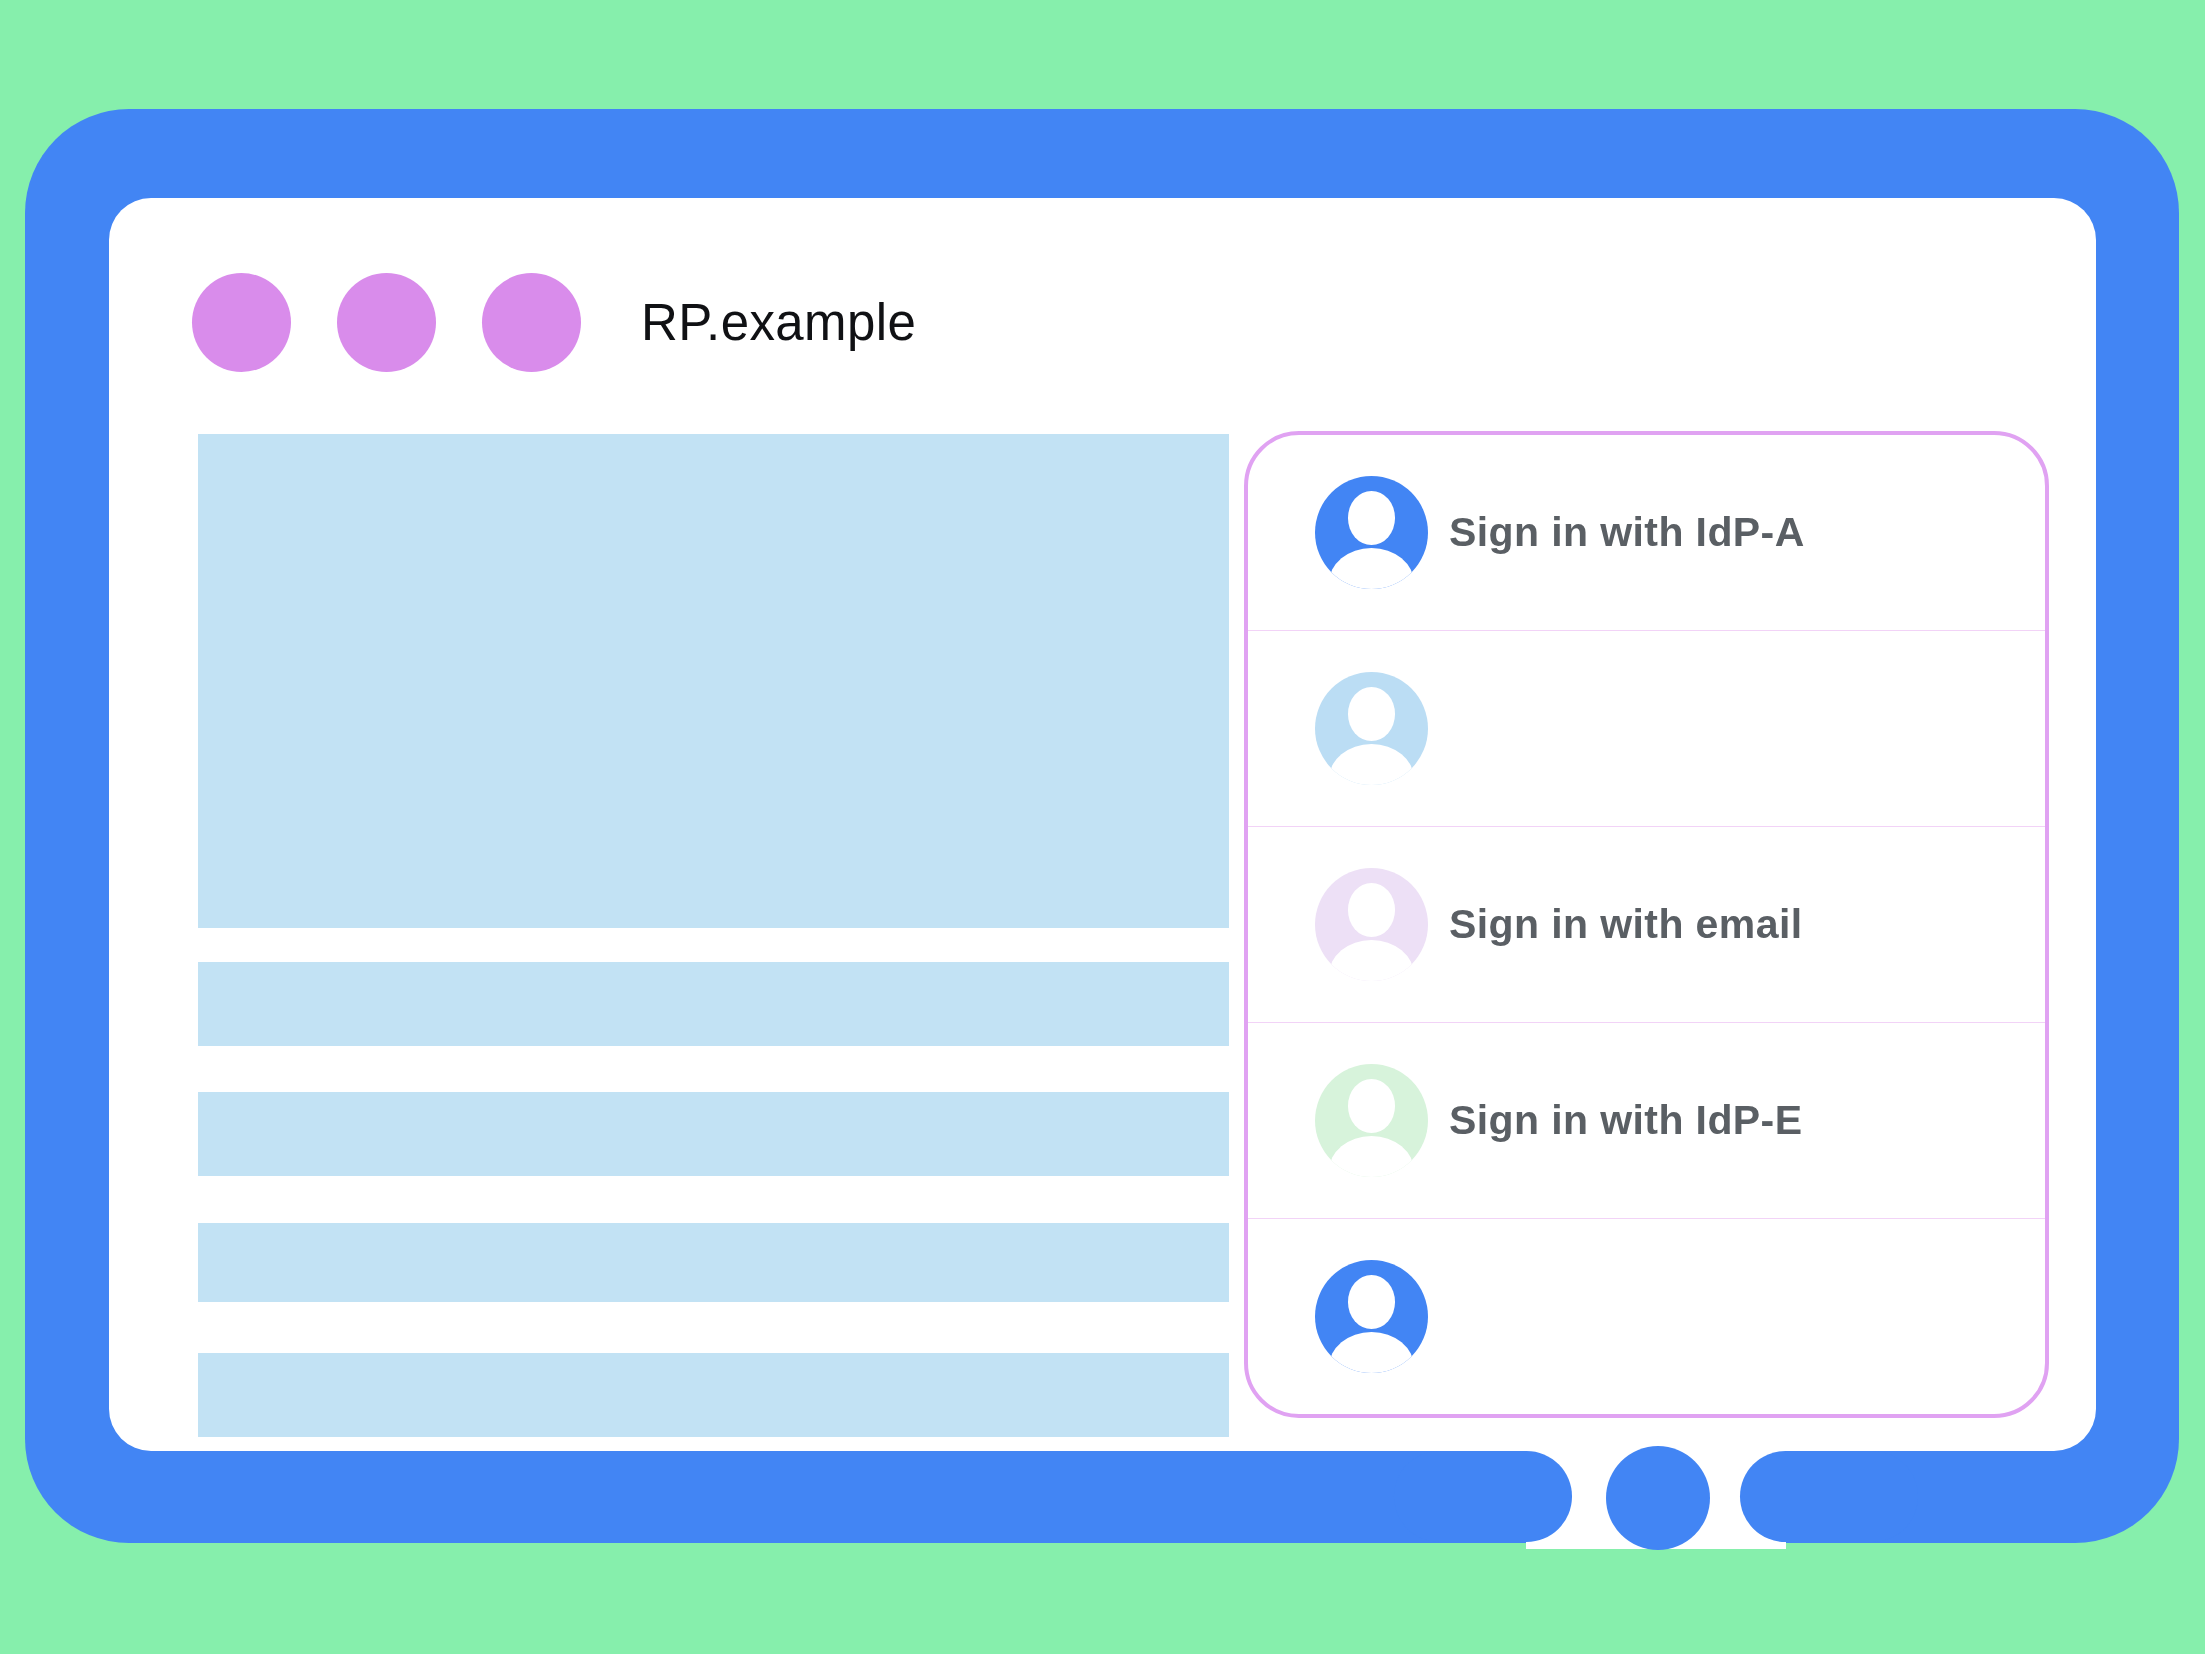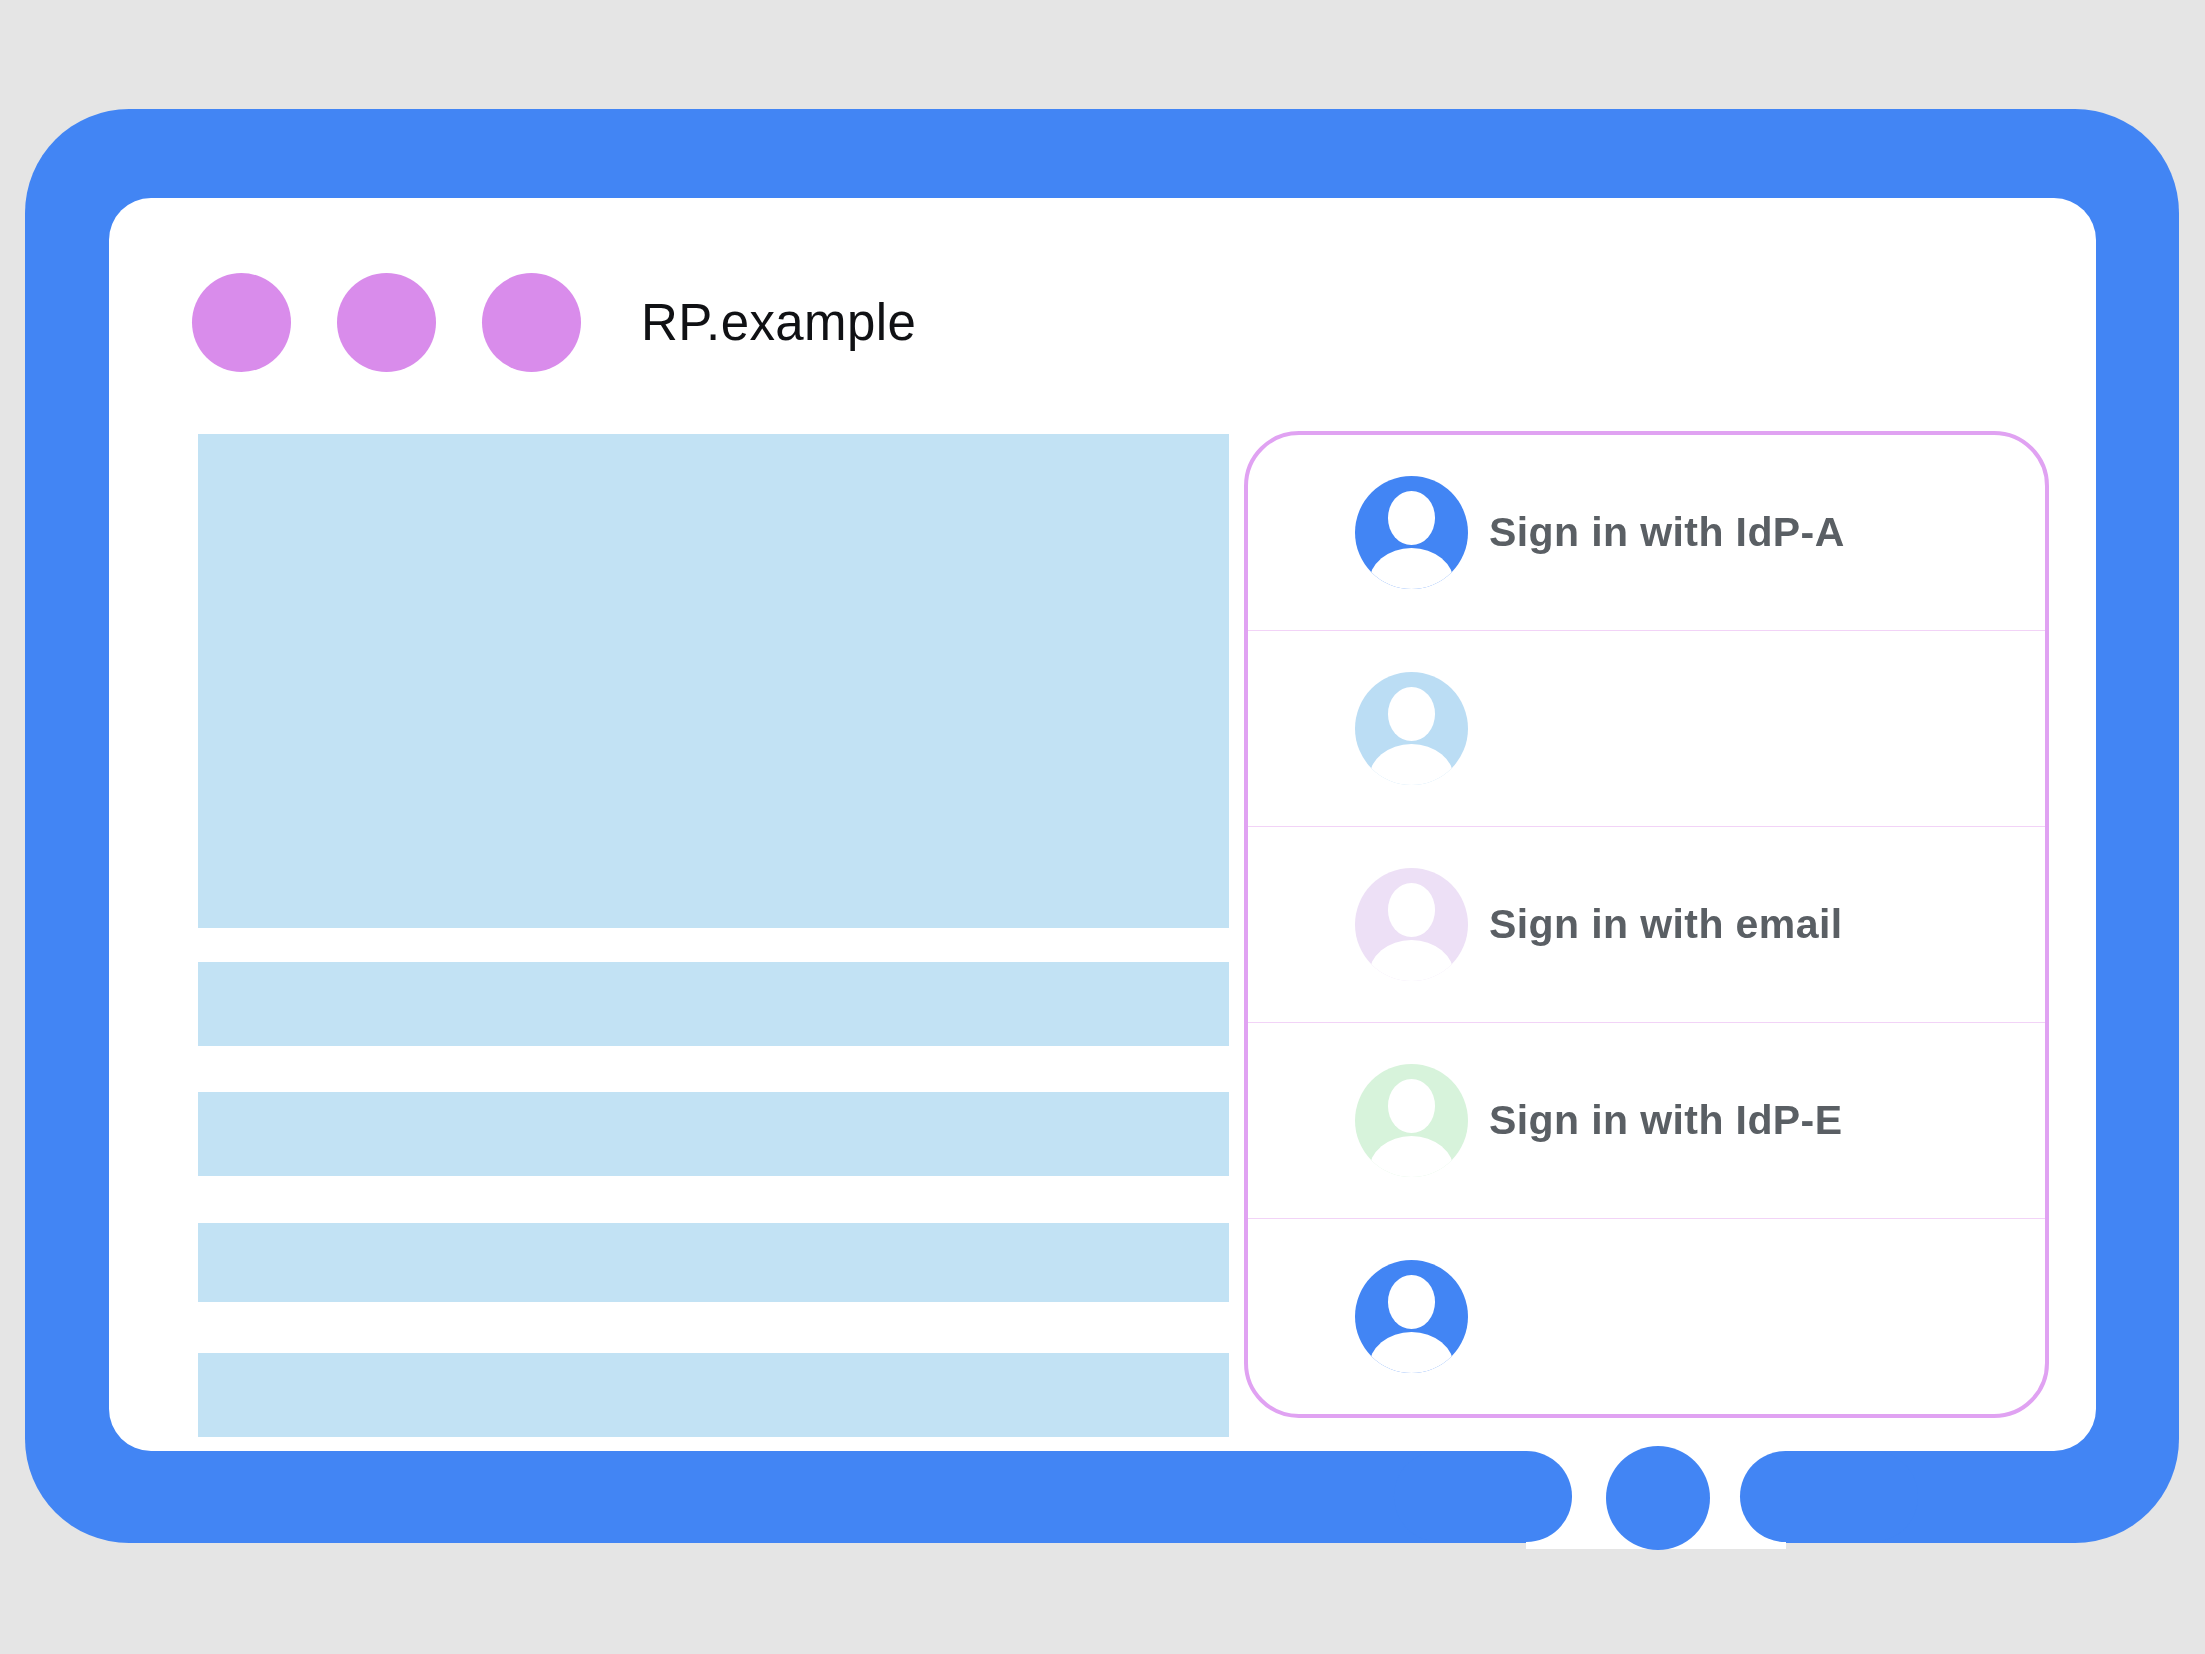--- a/index.html
+++ b/index.html
@@ -1,17 +1,17 @@
 <!DOCTYPE html>
 <html style="font-size:14px"><head>
 <meta charset="utf-8">
 <style>
   html,body{margin:0;padding:0;background:#ffffff;}
   .canvas{
-    position:relative;width:2206px;height:1654px;background:#e5e5e5;overflow:hidden;
+    position:relative;width:2206px;height:1654px;background:#86efac;overflow:hidden;
     font-family:"Liberation Sans",sans-serif;
   }
   
   .frame{position:absolute;left:25px;top:109px;width:2154px;height:1434px;border-radius:104px;}
   .screen{position:absolute;left:109px;top:198px;width:1987px;height:1253px;background:#ffffff;border-radius:42px;}
   
   .bezel-gap{position:absolute;left:1526px;top:1448px;width:260px;height:101px;background:#ffffff;}
   .bezel-cap{position:absolute;top:1451px;width:178px;height:91px;border-radius:46px;}
   .bezel-cap.left{left:1394px;}
   .bezel-cap.right{left:1740px;}
@@ -26,21 +26,21 @@
   .ph.bar1{top:962px;height:84px;}
   .ph.bar2{top:1092px;height:84px;}
   .ph.bar3{top:1223px;height:79px;}
   .ph.bar4{top:1353px;height:84px;}
   
   .signin-panel{
     position:absolute;left:1244px;top:431px;width:805px;height:987px;box-sizing:border-box;
     background:#ffffff;border:4.4px solid #e0a2f2;border-radius:55px;
     display:flex;flex-direction:column;overflow:hidden;
   }
-  .signin-row{flex:1 1 0;display:flex;align-items:center;min-height:0;padding-left:40px;}
+  .signin-row{flex:1 1 0;display:flex;align-items:center;min-height:0;}
   .signin-row + .signin-row{border-top:1.8px solid #f2d3f7;}
   .avatar{
     position:relative;flex:0 0 auto;width:113px;height:113px;margin-left:67px;
     border-radius:50%;overflow:hidden;
   }
   .avatar .head{position:absolute;left:29%;top:13%;width:42%;height:48%;background:#ffffff;border-radius:50%;}
   .avatar .torso{position:absolute;left:12.5%;top:64%;width:75%;height:62%;background:#ffffff;border-radius:50%;}
   .signin-label{margin-left:21px;font-size:41px;font-weight:700;letter-spacing:0.4px;color:#5a5f64;white-space:nowrap;}
 </style>
 </head>

